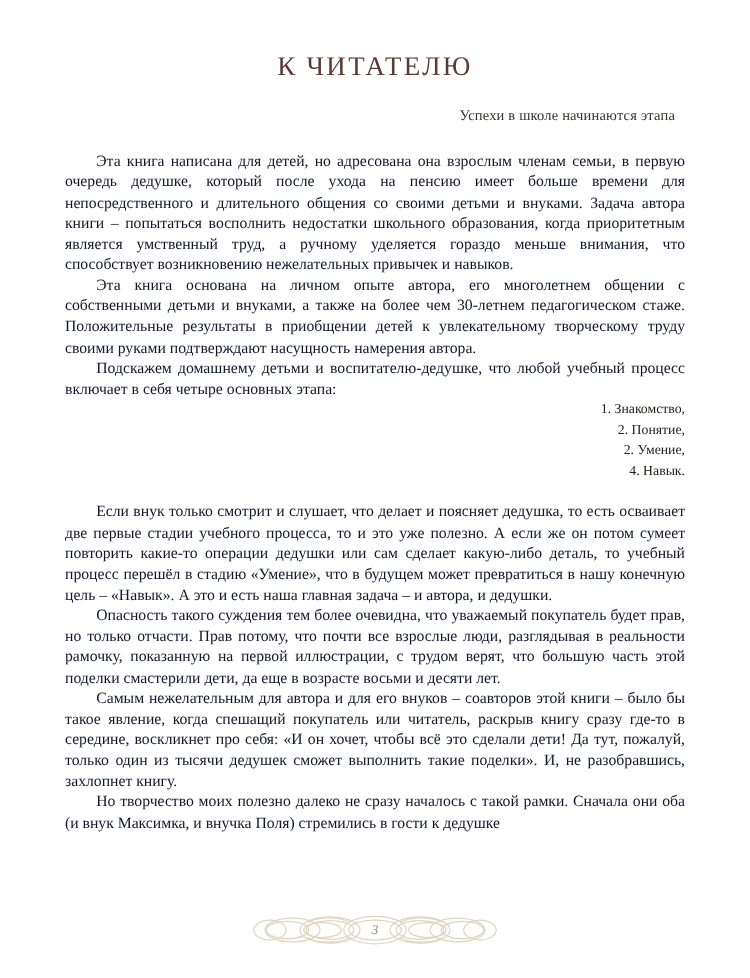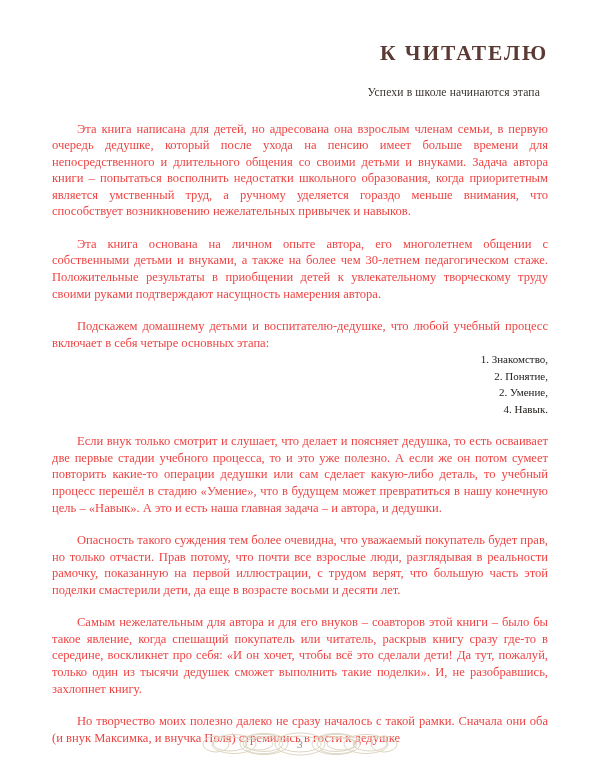--- a/index.html
+++ b/index.html
@@ -28,24 +28,24 @@
   .content {
     position: absolute;
     left: 52px;
     top: 0;
     width: 496px;
   }
 
   .chapter-title {
     margin: 0;
     padding-top: 42px;
-    text-align: right;
+    text-align: center;
     font-family: "Liberation Serif", "DejaVu Serif", serif;
     font-size: 21.5px;
-    font-weight: bold;
+    font-weight: normal;
     letter-spacing: 1.9px;
     color: #5a3a33;
     line-height: 1.1;
   }
 
   .epigraph {
     margin: 0;
     padding-top: 20px;
     padding-right: 8px;
     text-align: right;
@@ -58,26 +58,26 @@
     padding-top: 22px;
   }
 
   p.para {
     margin: 0;
     text-align: justify;
     text-justify: inter-word;
     font-size: 12.55px;
     line-height: 16.55px;
     text-indent: 25px;
-    color: #ef4444;
+    color: #0f172a;
     hyphens: manual;
   }
 
   p.para + p.para {
-    margin-top: 16px;
+    margin-top: 0;
   }
 
   ol.stages {
     margin: 0;
     padding: 0;
     list-style: none;
   }
 
   ol.stages li {
     margin: 0;

